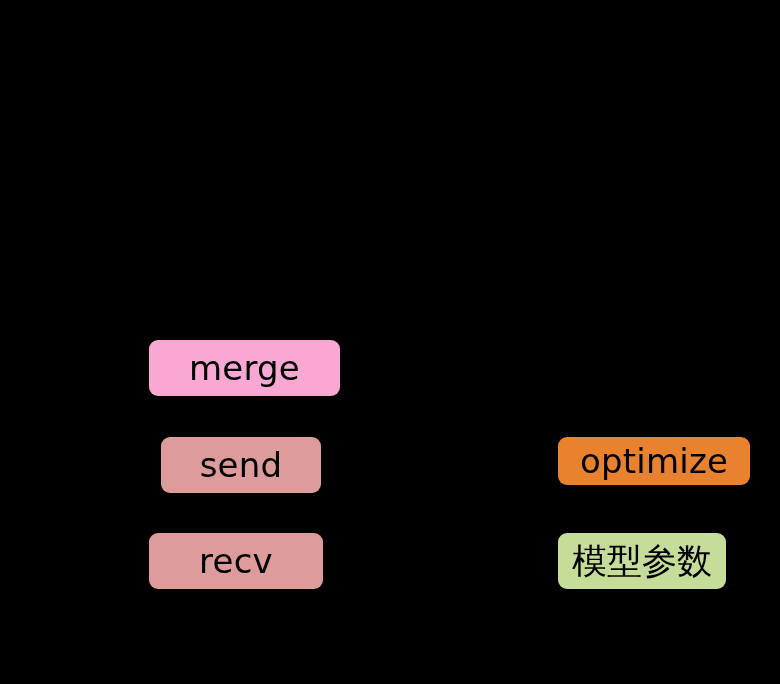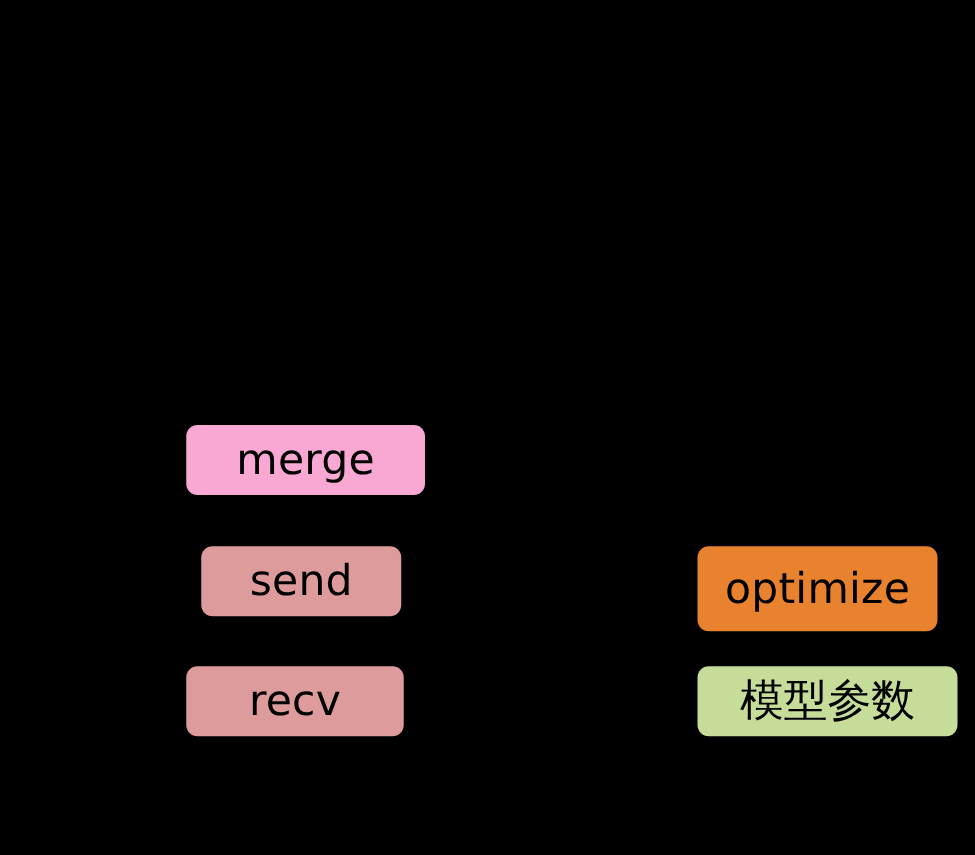--- a/index.html
+++ b/index.html
@@ -50,19 +50,19 @@
 <div id="canvas" style="width: 780px; height: 684px; background: rgb(0, 0, 0);">
     <div class="node" style="left: 149px; top: 340px; width: 191px; height: 56px; background: #f9a8d4;">
       <span class="node-label">merge</span>
     </div>
     <div class="node" style="left: 149px; top: 437px; width: 160px; height: 56px; background: rgb(222, 155, 155); margin-left: 12px;">
       <span class="node-label">send</span>
     </div>
     <div class="node" style="left: 149px; top: 533px; width: 174px; height: 56px; background: rgb(222, 155, 155);">
       <span class="node-label">recv</span>
     </div>
-    <div class="node" style="left: 558px; top: 437px; width: 192px; height: 68px; background: rgb(232, 130, 47);">
+    <div class="node" style="left: 558px; top: 437px; width: 192px; height: 48px; background: rgb(232, 130, 47);">
       <span class="node-label">optimize</span>
     </div>
-    <div class="node" style="left: 558px; top: 533px; width: 208px; height: 56px; background: rgb(198, 220, 153);">
+    <div class="node" style="left: 558px; top: 533px; width: 168px; height: 56px; background: rgb(198, 220, 153);">
       <span class="node-label cjk">模型参数</span>
     </div>
   </div>
 
 </body></html>

